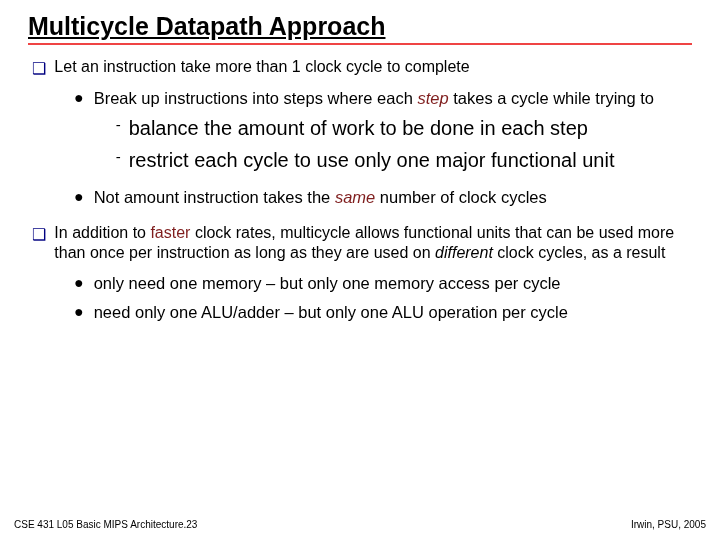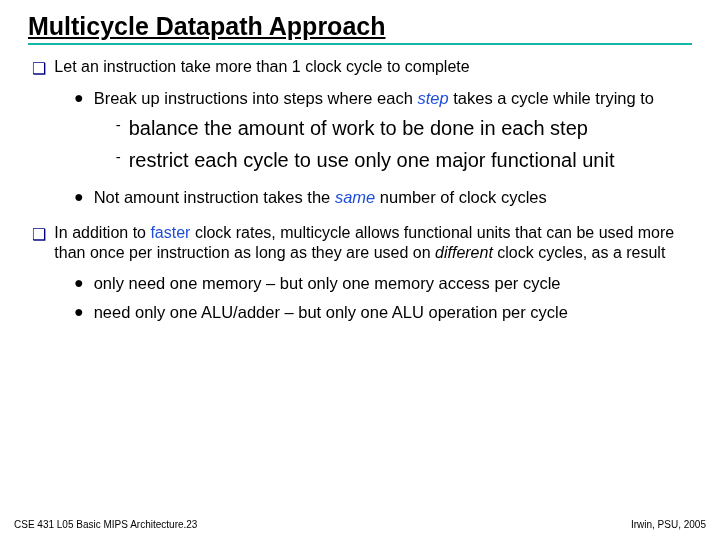--- a/index.html
+++ b/index.html
@@ -9,21 +9,21 @@
     background: #ffffff;
     font-family: Arial, Helvetica, sans-serif;
     position: relative;
     padding: 12px 28px 0 28px;
   }
   .title {
     font-size: 25px;
     font-weight: bold;
     color: #000;
     text-decoration: underline;
-    border-bottom: 2px solid #14b8a6;
+    border-bottom: 2px solid #ef4444;
     padding-bottom: 2px;
     margin-bottom: 12px;
   }
   .content {
     padding-left: 4px;
   }
   .q-item {
     display: flex;
     margin-bottom: 10px;
   }
@@ -72,21 +72,21 @@
     font-size: 15px;
     color: #000;
     margin-right: 8px;
     flex-shrink: 0;
   }
   .dash-text {
     font-size: 20px;
     color: #000;
     line-height: 1.3;
   }
-  .accent { color: #1d4ed8; }
+  .accent { color: #7f1d1d; }
   .italic { font-style: italic; }
   .footer {
     position: absolute;
     bottom: 10px;
     left: 14px;
     right: 14px;
     display: flex;
     justify-content: space-between;
     font-size: 10px;
     color: #000;

